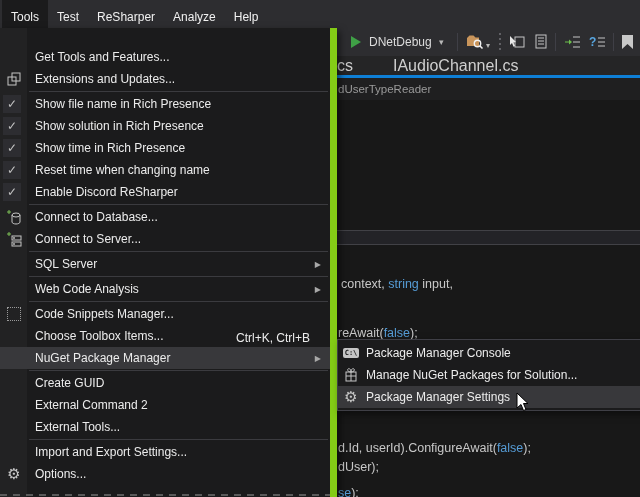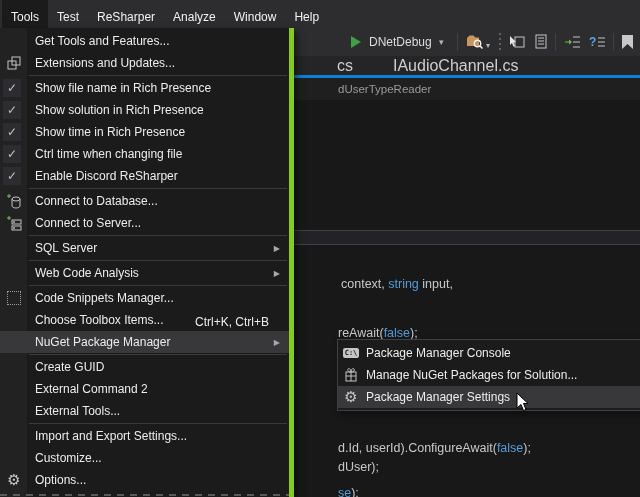--- a/index.html
+++ b/index.html
@@ -29,21 +29,21 @@
   .breadcrumb{position:absolute;left:0;top:78px;width:640px;height:22px;background:#1F1F20;}
   .crumb{position:absolute;left:338px;top:5px;color:#9A9A9A;font-size:11.5px;}
 
   
   .editor{position:absolute;left:0;top:100px;width:640px;height:397px;background:#181818;}
   .split-band{position:absolute;left:0;top:130px;width:640px;height:15px;background:#232327;border-top:1px solid #414146;border-bottom:1px solid #414146;box-sizing:border-box;}
   .code-line{position:absolute;font-family:Liberation Sans, sans-serif;font-size:12.5px;line-height:15px;white-space:pre;color:#C8C8C8;}
   .code-line .keyword{color:var(--keyword-blue,#569CD6);}
 
   
-  .tools-menu{position:absolute;left:0;top:28px;width:294px;height:469px;background:#1B1B1C;border-right:5px solid #84cc16;box-sizing:border-box;box-shadow:3px 3px 7px rgba(0,0,0,.5);padding-top:2px;}
+  .tools-menu{position:absolute;left:0;top:28px;width:337px;height:469px;background:#1B1B1C;border-right:7px solid #84cc16;box-sizing:border-box;box-shadow:3px 3px 7px rgba(0,0,0,.5);padding-top:18px;}
   .tools-menu .gutter{position:absolute;left:0;top:0;width:27px;height:100%;background:#222223;}
   .menu-item{position:relative;height:22px;display:flex;align-items:center;color:#ECECEC;font-size:12px;cursor:default;}
   .menu-item.hl{background:var(--menu-highlight,#38383B);}
   .menu-item .label{position:absolute;left:35px;white-space:nowrap;}
   .menu-item .shortcut{position:absolute;right:20px;white-space:nowrap;margin-top:48px;}
   .menu-item .arrow{position:absolute;right:9px;color:#A8A8A8;font-size:8px;}
   .menu-sep{height:1px;background:#3B3B3F;margin:1px 2px 1px 29px;}
   .icon-cell{position:absolute;left:4px;top:1px;width:20px;height:20px;display:flex;align-items:center;justify-content:center;}
   .check-cell{position:absolute;left:3px;top:2px;width:18px;height:18px;background:#2D2D31;display:flex;align-items:center;justify-content:center;color:#BFBFBF;font-size:12px;}
   .gear{font-family:"DejaVu Sans",sans-serif;font-size:15px;color:#C5C5C5;line-height:1;}
@@ -60,21 +60,20 @@
 </head>
 <body>
 
 <div id="canvas" style="--accent-blue: #0E7FD6; --keyword-blue: #569CD6; --run-green: #3FA046; --menu-highlight: #38383B; --find-folder-orange: #C9955B;">
 
   <div class="menubar" id="menubar">
       <span class="mitem open">Tools</span>
       <span class="mitem">Test</span>
       <span class="mitem">ReSharper</span>
       <span class="mitem">Analyze</span>
-      <span class="mitem">Window</span>
       <span class="mitem">Help</span>
     </div>
 
   <div class="toolbar">
     <span class="tb" style="left:339px;top:8px;">
         <span class="play-tri"></span>
       </span>
     <span class="tb runlabel" style="left:357px;top:7px;">DNetDebug</span>
     <span class="tb chev" style="left:427px;top:9px;">▾</span>
     <span class="tb vsep" style="left:445px;top:5px;"></span>
@@ -171,21 +170,21 @@
         <div class="menu-item">
           <span class="check-cell">✓</span>
           <span class="label">Show solution in Rich Presence</span>
         </div>
         <div class="menu-item">
           <span class="check-cell">✓</span>
           <span class="label">Show time in Rich Presence</span>
         </div>
         <div class="menu-item">
           <span class="check-cell">✓</span>
-          <span class="label">Ctrl time when changing file</span>
+          <span class="label">Reset time when changing name</span>
         </div>
         <div class="menu-item">
           <span class="check-cell">✓</span>
           <span class="label">Enable Discord ReSharper</span>
         </div>
         <div class="menu-sep"></div>
         <div class="menu-item">
           <span class="icon-cell">
             <svg width="17" height="17">
               <g stroke="#C5C5C5" fill="none">
@@ -244,23 +243,20 @@
           <span class="label">External Command 2</span>
         </div>
         <div class="menu-item">
           <span class="label">External Tools...</span>
         </div>
         <div class="menu-sep"></div>
         <div class="menu-item">
           <span class="label">Import and Export Settings...</span>
         </div>
         <div class="menu-item">
-          <span class="label">Customize...</span>
-        </div>
-        <div class="menu-item">
           <span class="icon-cell">
             <span class="gear">⚙</span>
           </span>
           <span class="label">Options...</span>
         </div>
       </div>
     <div class="menu-dashes"></div>
   </div>
 
   <div class="submenu">

